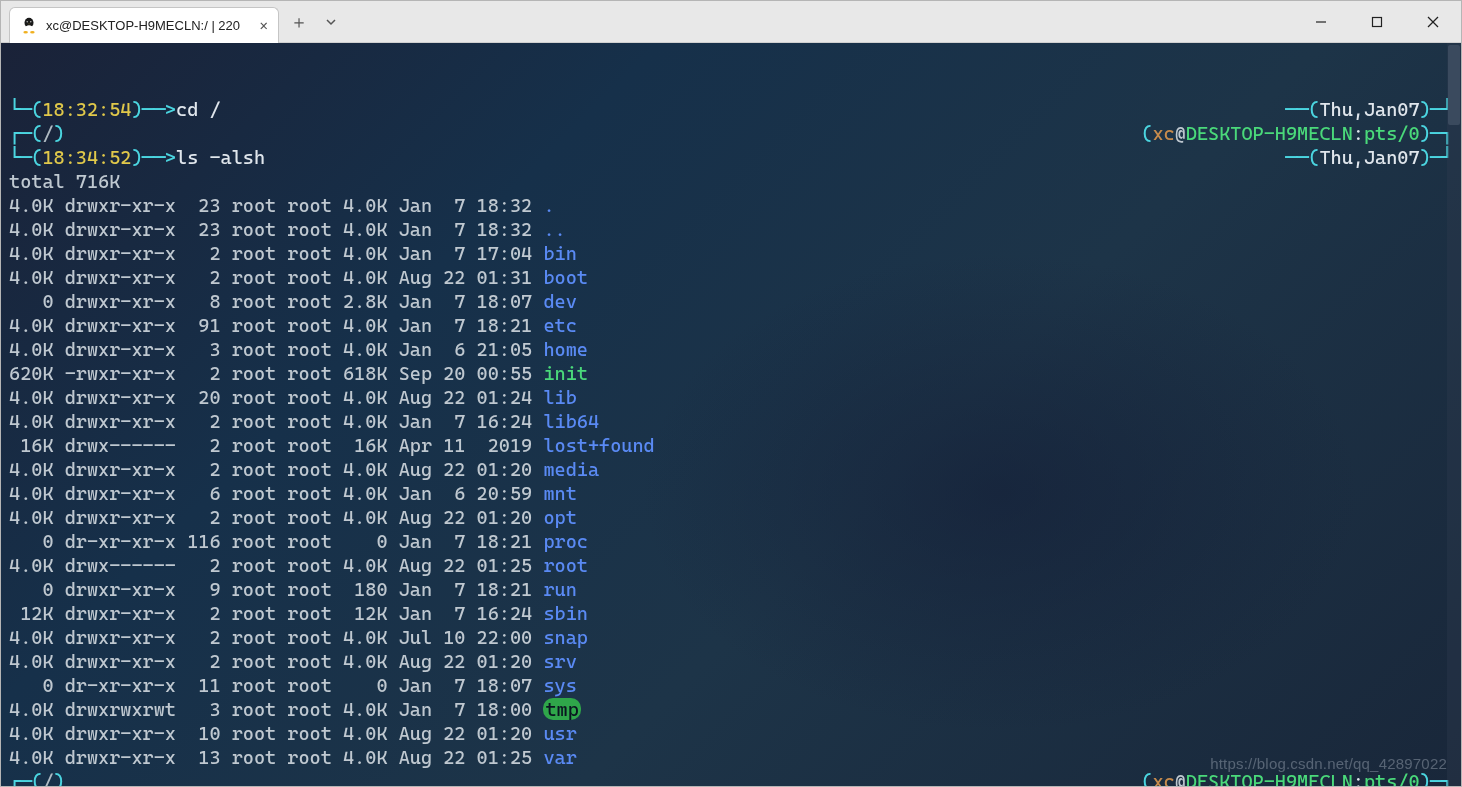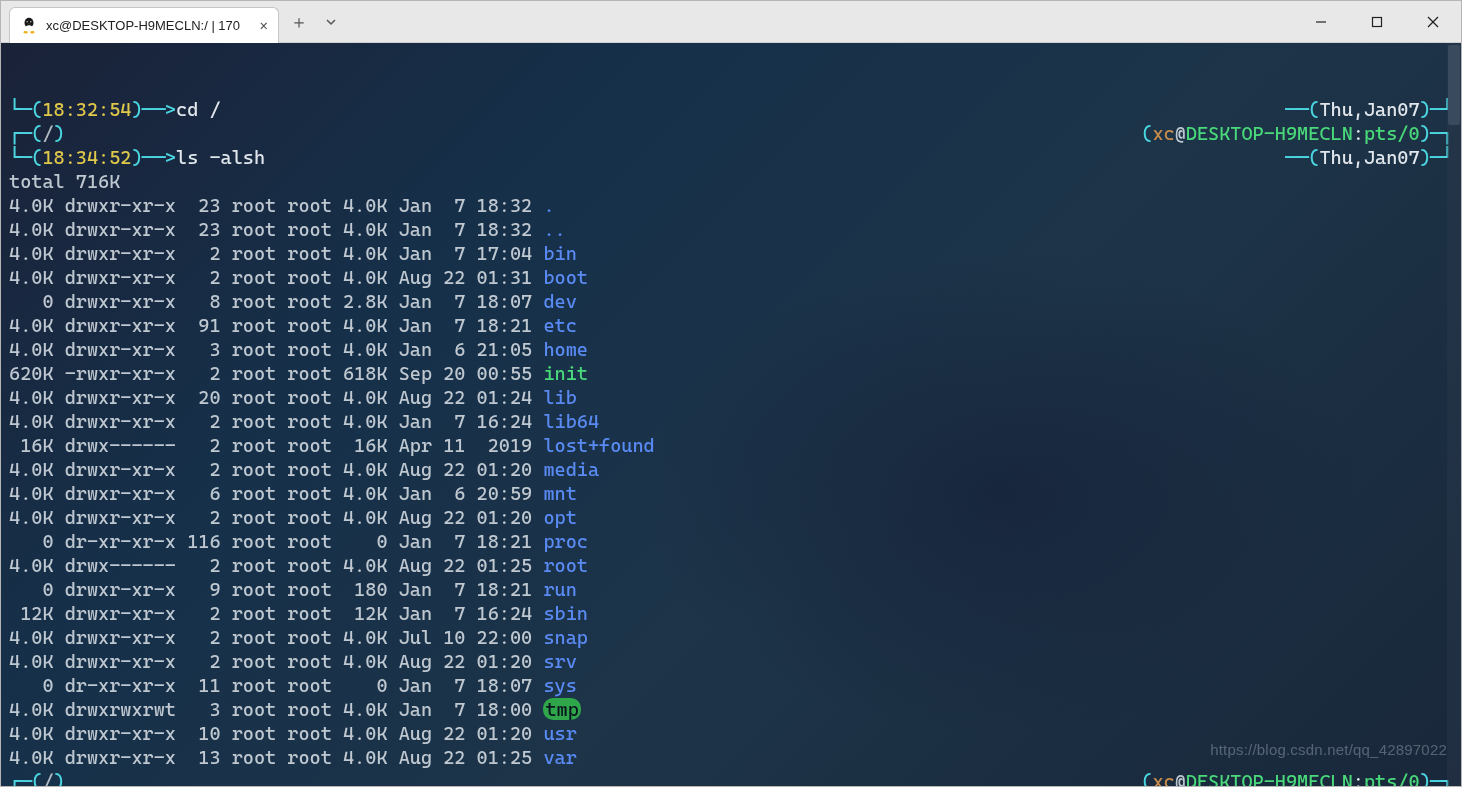--- a/index.html
+++ b/index.html
@@ -101,21 +101,21 @@
   .pathgray { color: #b0bac2; }
   .white { color: #e0e6ec; text-align: right; }
   .tmpbox { background: #2fa64a; color: #0a1520; padding: 0 2px; border-radius: 10px; }
   @keyframes blink { 50% { opacity: 0; } }
   .prompt-row {
     display:flex; width:100%; position:relative;
   }
   .prompt-row .right {
     position:absolute; right:0;
   }
-  .wm { position:absolute; bottom:24px; right:14px;
+  .wm { position:absolute; bottom:10px; right:14px;
         font-family:Arial,sans-serif; font-size:15px;
         color: rgba(200,210,220,0.35);
         letter-spacing:0.2px; }
   .scrollbar-track {
     position:absolute; right:0; top:0; bottom:0; width:14px;
     background: rgba(50,60,80,0.35);
   }
   .scrollbar-thumb {
     position:absolute; right:1px; top:2px; width:12px; height:80px;
     background: #3a4a5e; border-radius:2px;
@@ -134,21 +134,21 @@
           <ellipse cx="16" cy="22" rx="6" ry="5" fill="#ffffff"></ellipse>
           <circle cx="13" cy="10" r="1.3" fill="#fff"></circle>
           <circle cx="19" cy="10" r="1.3" fill="#fff"></circle>
           <circle cx="13" cy="10" r="0.6" fill="#000"></circle>
           <circle cx="19" cy="10" r="0.6" fill="#000"></circle>
           <path d="M14 13 Q16 15 18 13 Q16 16 14 13" fill="#f0b020"></path>
           <ellipse cx="10" cy="29" rx="4" ry="2.2" fill="#f0b020"></ellipse>
           <ellipse cx="22" cy="29" rx="4" ry="2.2" fill="#f0b020"></ellipse>
         </svg>
       </span>
-      <span class="tab-title">xc@DESKTOP-H9MECLN:/ | 170</span>
+      <span class="tab-title">xc@DESKTOP-H9MECLN:/ | 220</span>
       <span class="tab-close">✕</span>
     </div>
     <div class="newtab">＋</div>
     <div class="tabdrop">
       <svg width="14" height="14" viewBox="0 0 14 14">
           <path d="M3 5 L7 9 L11 5" fill="none" stroke="#555" stroke-width="1.5"></path>
         </svg>
     </div>
     <div class="win-controls">
       <div class="win-btn">

